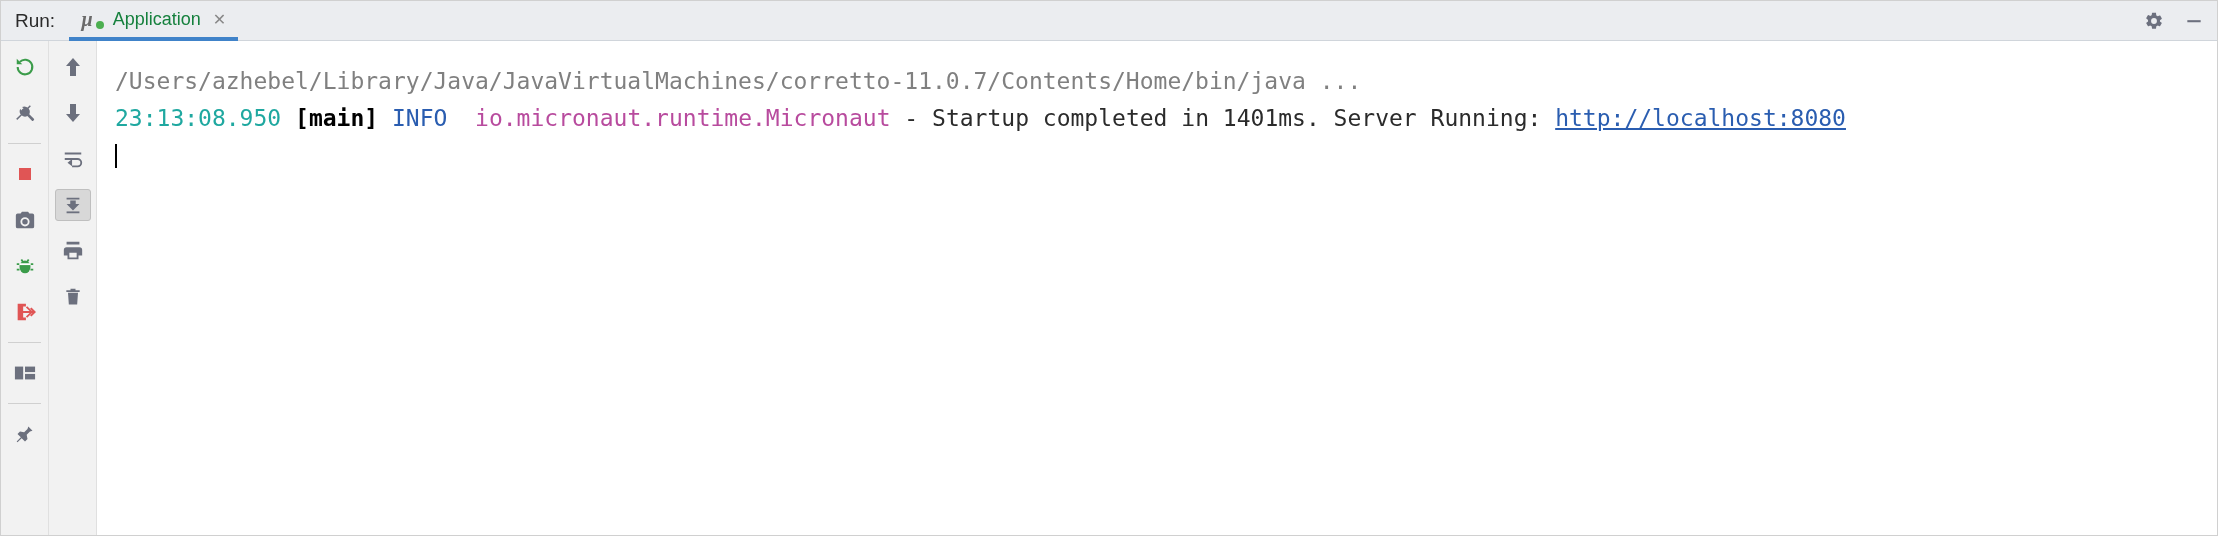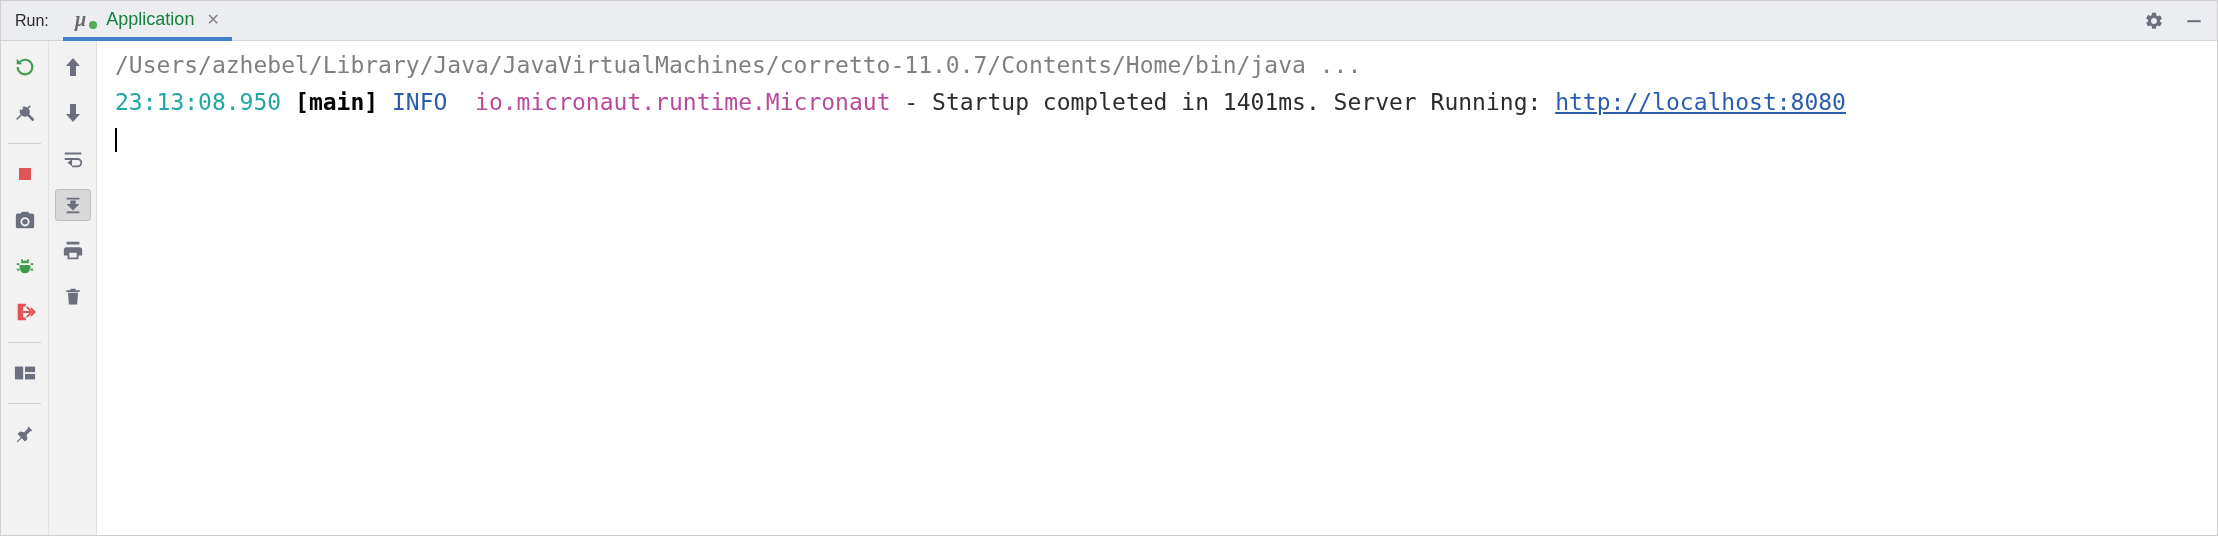--- a/index.html
+++ b/index.html
@@ -1,33 +1,33 @@
 <!DOCTYPE html>
 <html><head>
 <meta charset="utf-8">
 <style>
   * { box-sizing: border-box; margin: 0; padding: 0; }
   html, body { width: 2218px; height: 536px; font-family: "Segoe UI", Arial, sans-serif; font-size: 18px; background: #fff; }
   .panel { width: 100%; height: 100%; display: flex; flex-direction: column; border: 1px solid #d0d0d0; }
   .header { height: 40px; background: #ebedf0; border-bottom: 1px solid #d0d5db; display: flex; align-items: center; position: relative; }
-  .header-label { padding: 0 14px; color: #2b2b2b; font-size: 16px; }
+  .header-label { padding: 0 14px; color: #2b2b2b; font-size: 19px; }
   .tab { display: flex; align-items: center; height: 100%; padding: 0 12px; background: #ebedf0; border-bottom: 4px solid #4083c9; margin-bottom: -1px; gap: 6px; }
   .tab .mu { font-family: "Georgia", serif; font-style: italic; font-weight: bold; font-size: 20px; color: #6a6a6a; position: relative; }
   .tab .dot { width: 8px; height: 8px; background: #4caf50; border-radius: 50%; position: relative; top: 6px; left: -3px; }
   .tab-title { color: #15803d; }
   .tab-close { color: #888; font-size: 16px; margin-left: 6px; cursor: pointer; }
   .header-right { position: absolute; right: 10px; display: flex; align-items: center; gap: 14px; }
   .icon-btn { width: 26px; height: 26px; display: flex; align-items: center; justify-content: center; cursor: pointer; color: #6c707e; }
   .icon-btn svg { display: block; }
   .body { flex: 1; display: flex; overflow: hidden; }
   .toolbar-col { width: 48px; background: #f2f2f2; border-right: 1px solid #e0e0e0; display: flex; flex-direction: column; align-items: center; padding-top: 10px; gap: 14px; }
   .toolbar-col .sep { width: 70%; height: 1px; background: #d0d0d0; }
   .toolbar-col .btn { width: 36px; height: 32px; display: flex; align-items: center; justify-content: center; cursor: pointer; border-radius: 3px; }
   .toolbar-col .btn.active { background: #d8d8d8; border: 1px solid #bfbfbf; }
-  .console { flex: 1; background: #fff; padding: 6px 18px; font-family: "Menlo", "Consolas", monospace; font-size: 23px; line-height: 1.6; white-space: pre; color: #2b2b2b; overflow: auto; }
+  .console { flex: 1; background: #fff; padding: 22px 18px; font-family: "Menlo", "Consolas", monospace; font-size: 23px; line-height: 1.6; white-space: pre; color: #2b2b2b; overflow: auto; }
   .console .cmd { color: #808080; }
   .console .ts { color: #1fa8a0; }
   .console .thread { color: #000; font-weight: bold; }
   .console .level { color: #2a5db0; }
   .console .logger { color: #b84b9e; }
   .console .msg { color: #2b2b2b; }
   .console a { color: #2a5db0; text-decoration: underline; }
   .cursor { display: inline-block; width: 2px; height: 24px; background: #000; vertical-align: text-bottom; }
 </style>
 </head>

